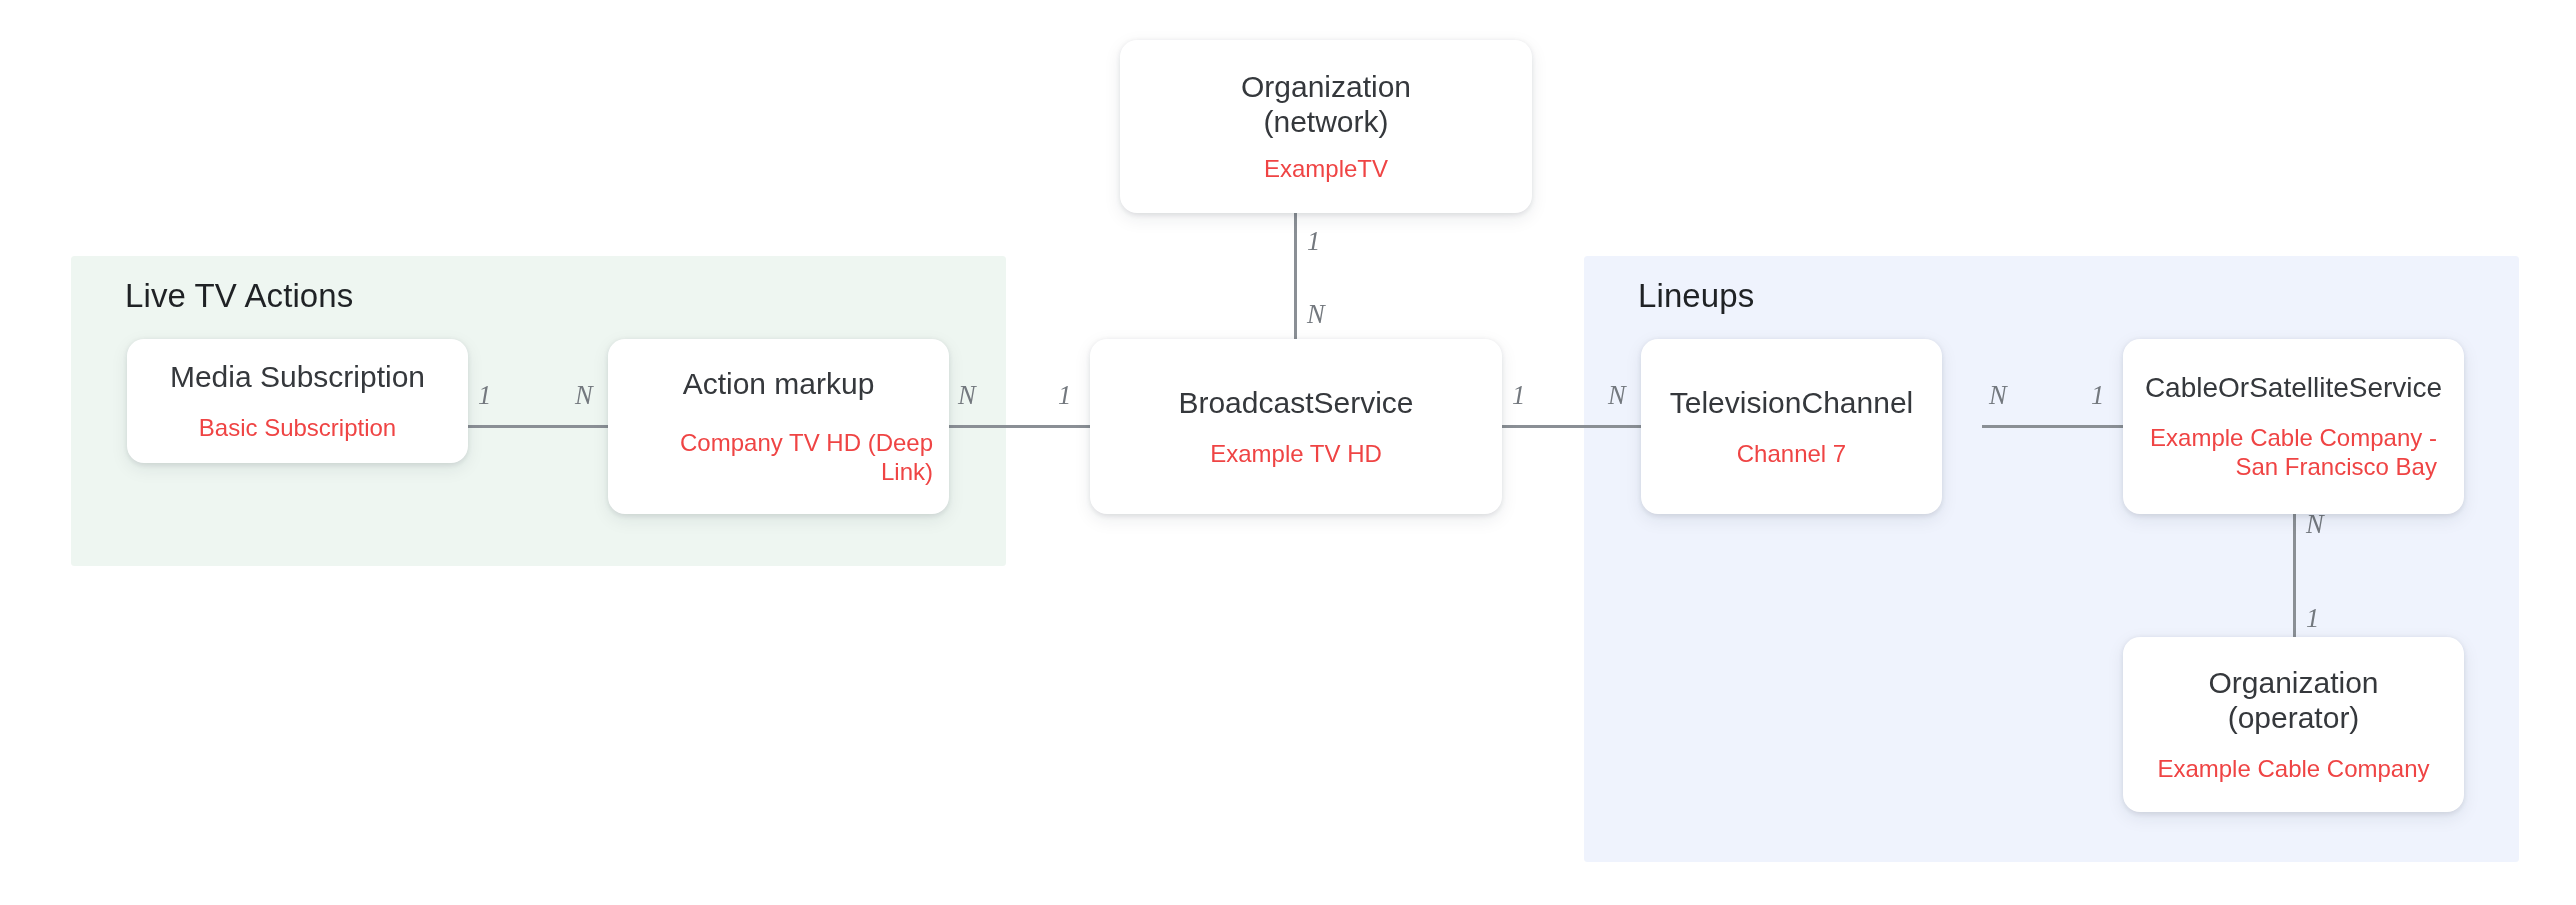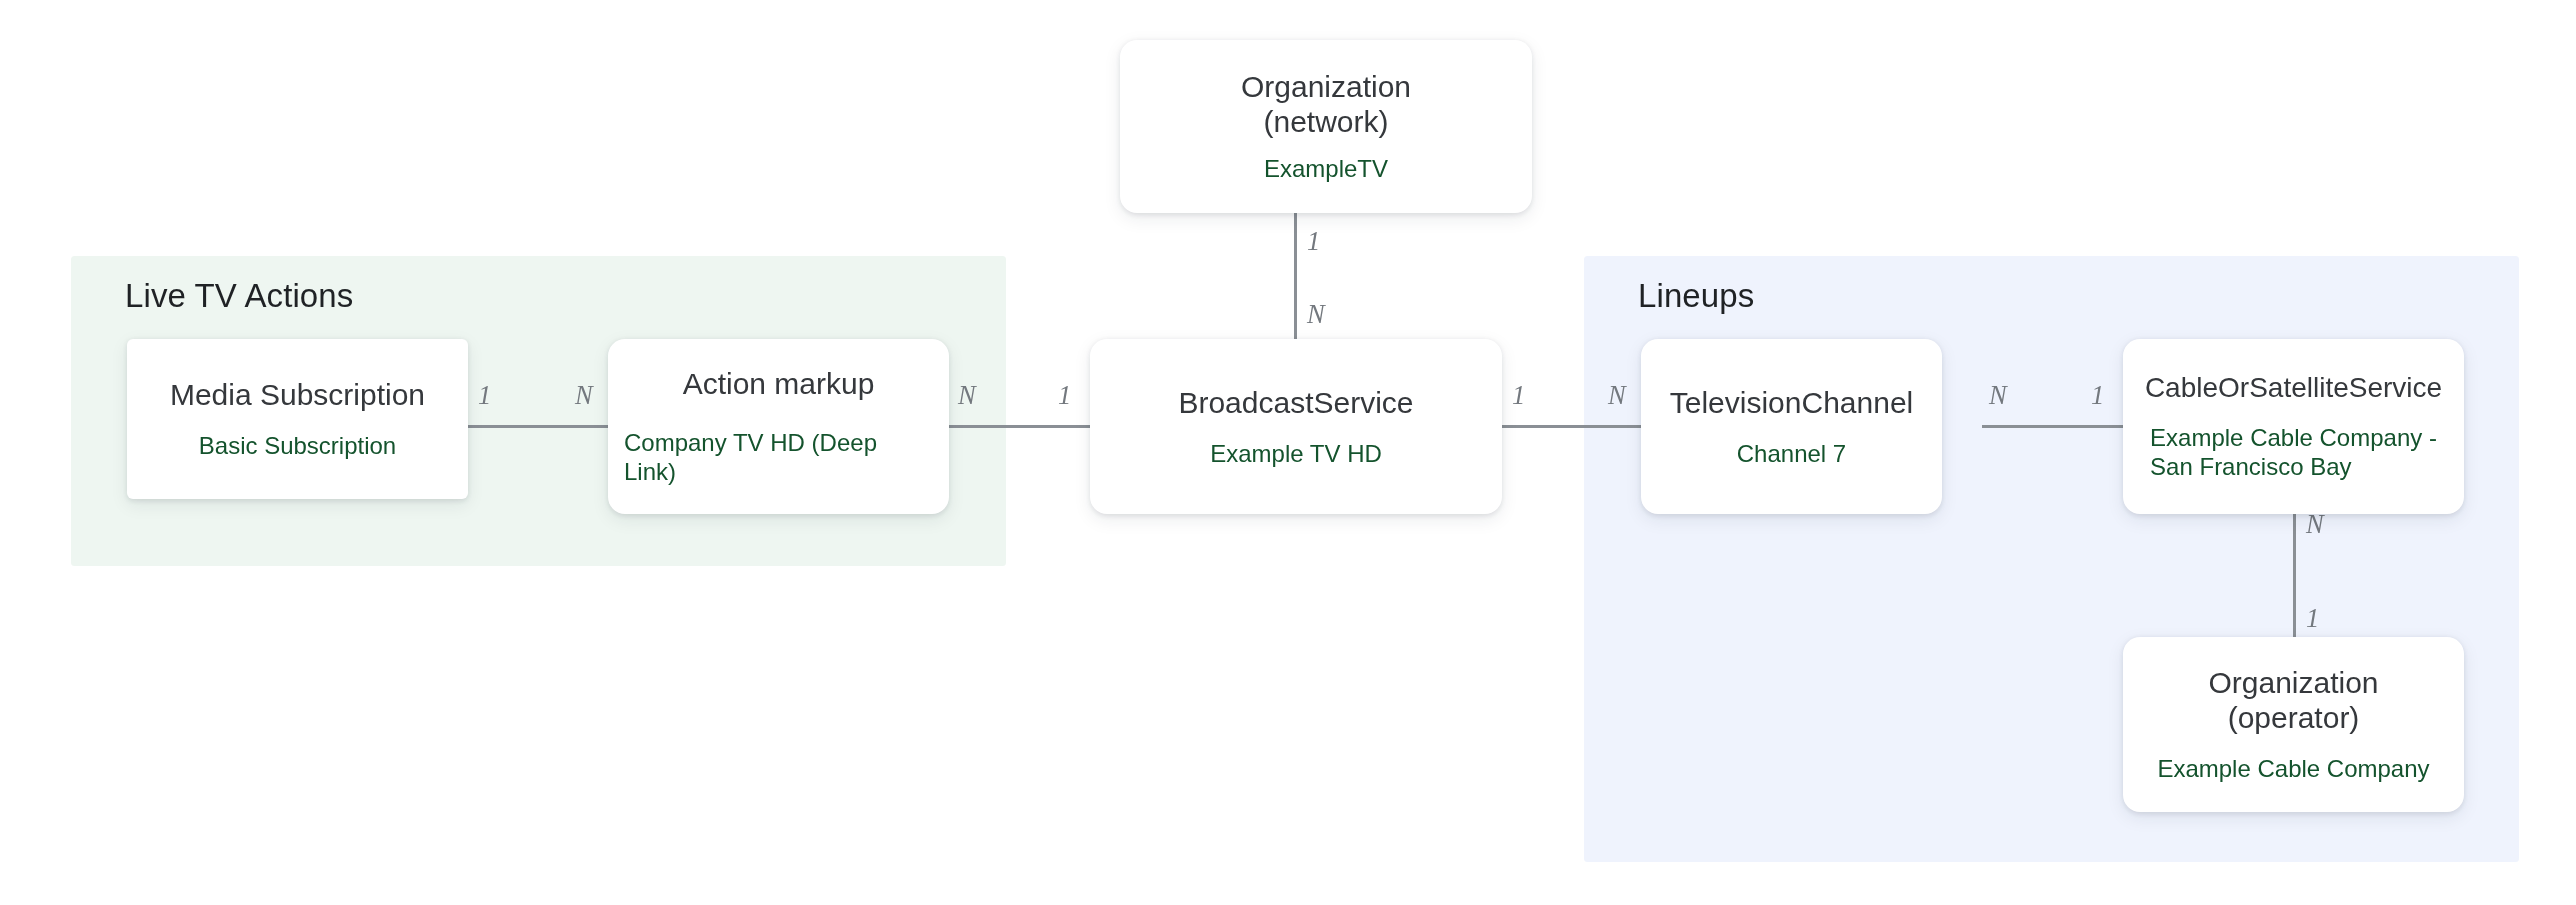--- a/index.html
+++ b/index.html
@@ -88,29 +88,29 @@
     font-weight: 400;
     color: #35383c;
     text-align: center;
     line-height: 1.18;
     white-space: pre-line;
   }
   .node-subtitle {
     margin-top: 19.5px;
     font-size: 24px;
     font-weight: 400;
-    color: #14532d;
-    text-align: left;
+    color: #ef4444;
+    text-align: right;
     line-height: 1.2;
     white-space: pre-line;
   }
 
   
   #node-organization-network { left: 1120px; top: 40px;  width: 412px; height: 173px; }
-  #node-media-subscription   { left: 127px;  top: 339px; width: 341px; height: 160px; border-radius: 6px; }
+  #node-media-subscription   { left: 127px;  top: 339px; width: 341px; height: 124px; }
   #node-action-markup        { left: 608px;  top: 339px; width: 341px; height: 175px; gap: 8px; }
   #node-broadcast-service    { left: 1090px; top: 339px; width: 412px; height: 175px; }
   #node-television-channel   { left: 1641px; top: 339px; width: 301px; height: 175px; }
   #node-cable-satellite      { left: 2123px; top: 339px; width: 341px; height: 175px; }
   #node-organization-operator{ left: 2123px; top: 637px; width: 341px; height: 175px; }
 
   #node-organization-network .node-subtitle { margin-top: 16px; }
   #node-cable-satellite .node-title { font-size: 28px; }
 </style>
 </head>

